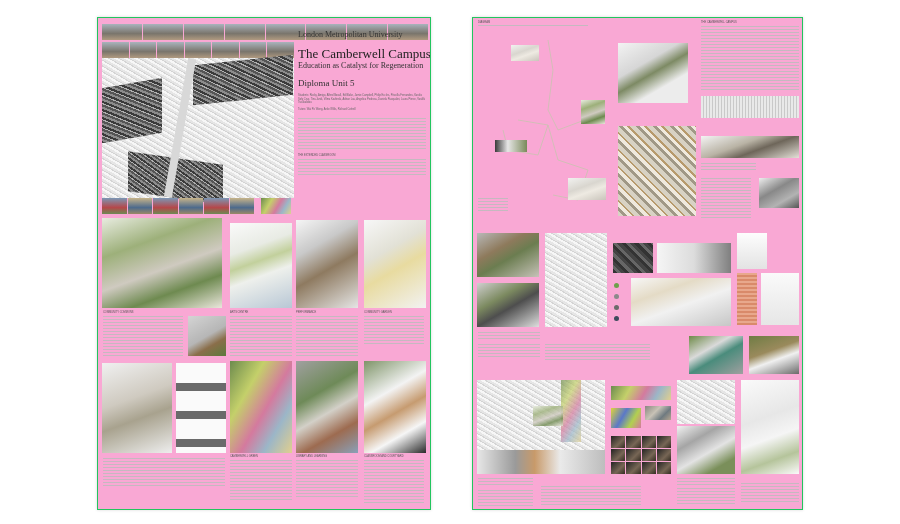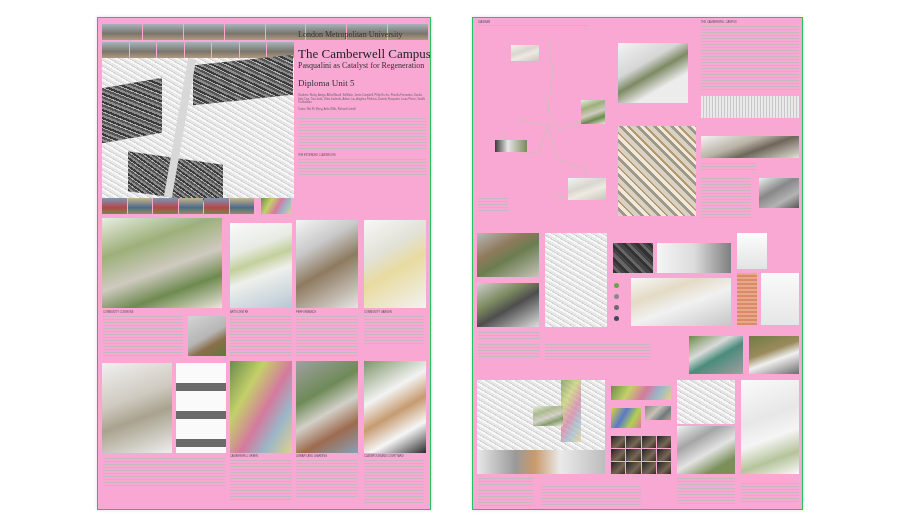--- a/index.html
+++ b/index.html
@@ -65,21 +65,21 @@
       <span></span>
       <span></span>
       <span></span>
       <span></span>
       <span></span>
   </div>
   <div class="photo color" style="left:163px;top:180px;width:30px;height:16px"></div>
 
   <h3 class="univ">London Metropolitan University</h3>
   <h1 class="title">The Camberwell Campus</h1>
-  <h2 class="subtitle">Pasqualini as Catalyst for Regeneration</h2>
+  <h2 class="subtitle">Education as Catalyst for Regeneration</h2>
   <h2 class="unit">Diploma Unit 5</h2>
   <div class="t names">Students: Rocky, Amigo, Alfred Boxall, Ed Blake, Jamie Campbell, Philip Eccles, Priscilla Fernandes, Karolis Soly Cruz, Tina Janik, Vilma Kozlinski, Adrian Lau, Angelica Pedrosa, Daniela Pasqualini, Laura Pierce, Vasiliki Tsoukalidou</div>
   <div class="t tutors">Tutors: Wai Po Wong, Anke Willis, Richard Cottrell</div>
   <div class="txt" style="left:200px;top:100px;width:128px;height:32px"></div>
   <div class="small-head" style="left:200px;top:136px">THE EXTENDED CLASSROOM</div>
   <div class="txt" style="left:200px;top:141px;width:128px;height:18px"></div>
 
   <div class="axo green" style="left:4px;top:200px;width:120px;height:90px"></div>
   <div class="axo" style="left:132px;top:205px;width:62px;height:85px;background:linear-gradient(160deg,#fafafa,#e8ebe4 30%,#c2d09c 45%,#eef0ec 60%,#b8c7d5)"></div>
   <div class="axo" style="left:198px;top:202px;width:62px;height:88px;background:linear-gradient(150deg,#f5f5f5,#c9c9c9 30%,#8e7a60 55%,#e5e5e5)"></div>

